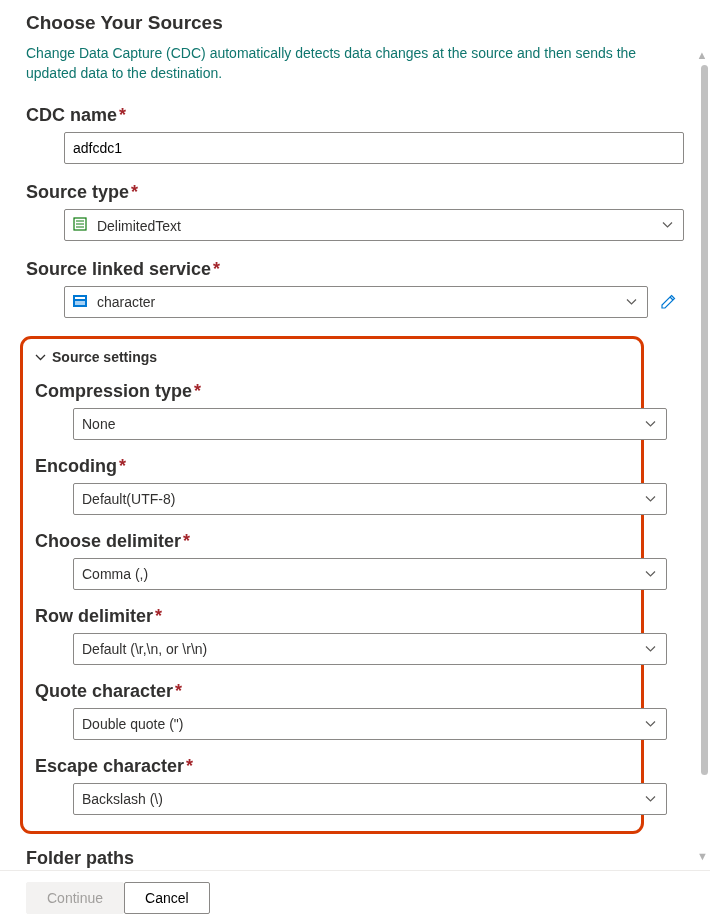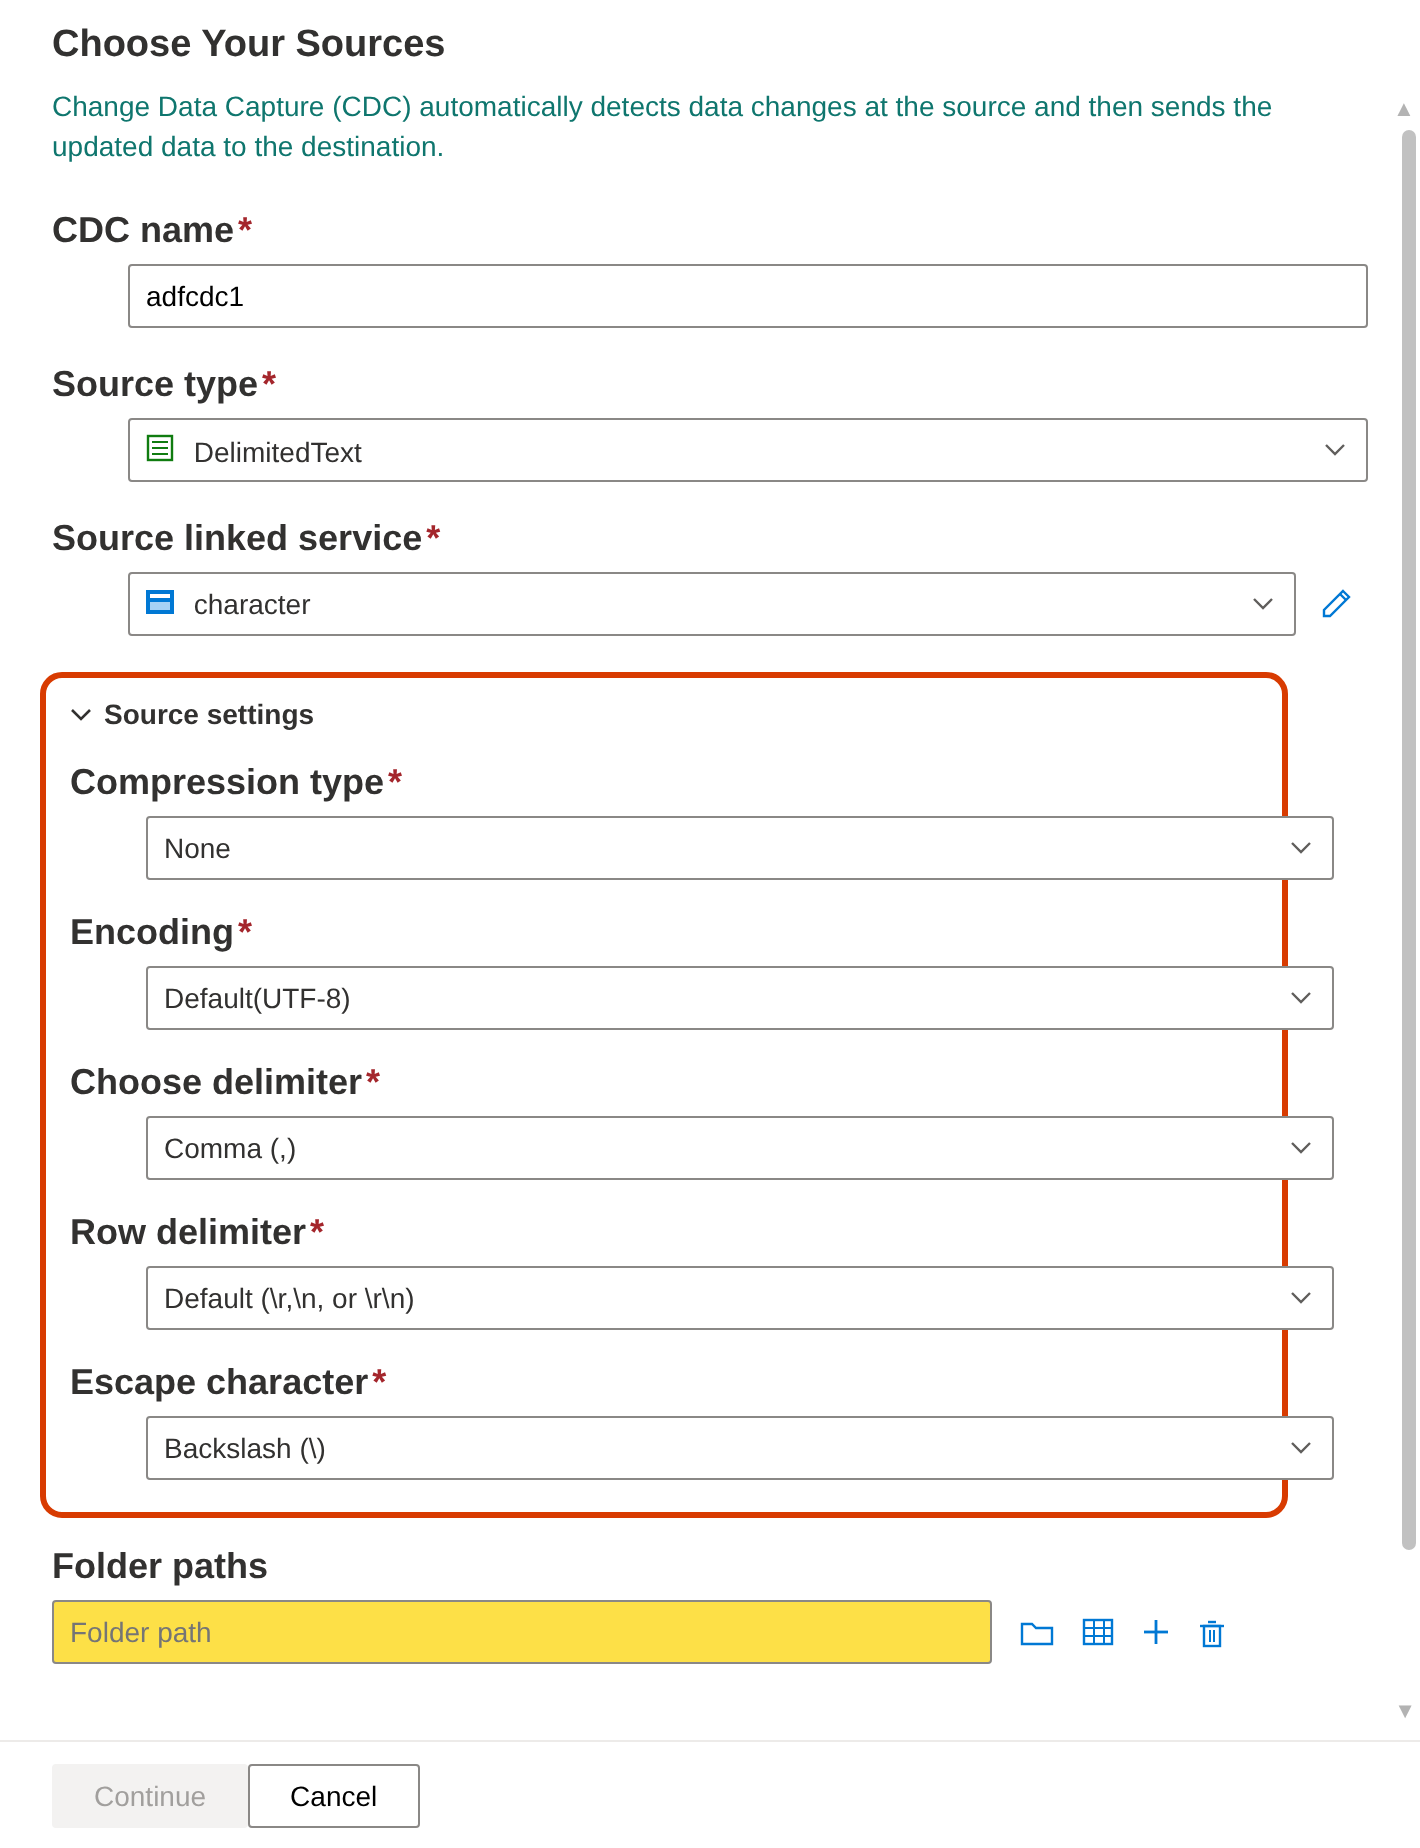--- a/index.html
+++ b/index.html
@@ -294,20 +294,33 @@
       <div class="select">
         <span>Default (\r,\n, or \r\n)</span>
         <span class="chev">
             <svg width="11" height="7" viewBox="0 0 11 7">
               <path d="M1 1 L5.5 5.5 L10 1" fill="none" stroke="#605e5c" stroke-width="1.2"></path>
             </svg>
           </span>
       </div>
     </div>
 
+    <div class="field">
+      <label class="field-label">
+        <span>Quote character</span><span class="req">*</span>
+      </label>
+      <div class="select">
+        <span>Double quote (")</span>
+        <span class="chev">
+            <svg width="11" height="7" viewBox="0 0 11 7">
+              <path d="M1 1 L5.5 5.5 L10 1" fill="none" stroke="#605e5c" stroke-width="1.2"></path>
+            </svg>
+          </span>
+      </div>
+    </div>
 
     <div class="field">
       <label class="field-label">
         <span>Escape character</span><span class="req">*</span>
       </label>
       <div class="select">
         <span>Backslash (\)</span>
         <span class="chev">
             <svg width="11" height="7" viewBox="0 0 11 7">
               <path d="M1 1 L5.5 5.5 L10 1" fill="none" stroke="#605e5c" stroke-width="1.2"></path>

